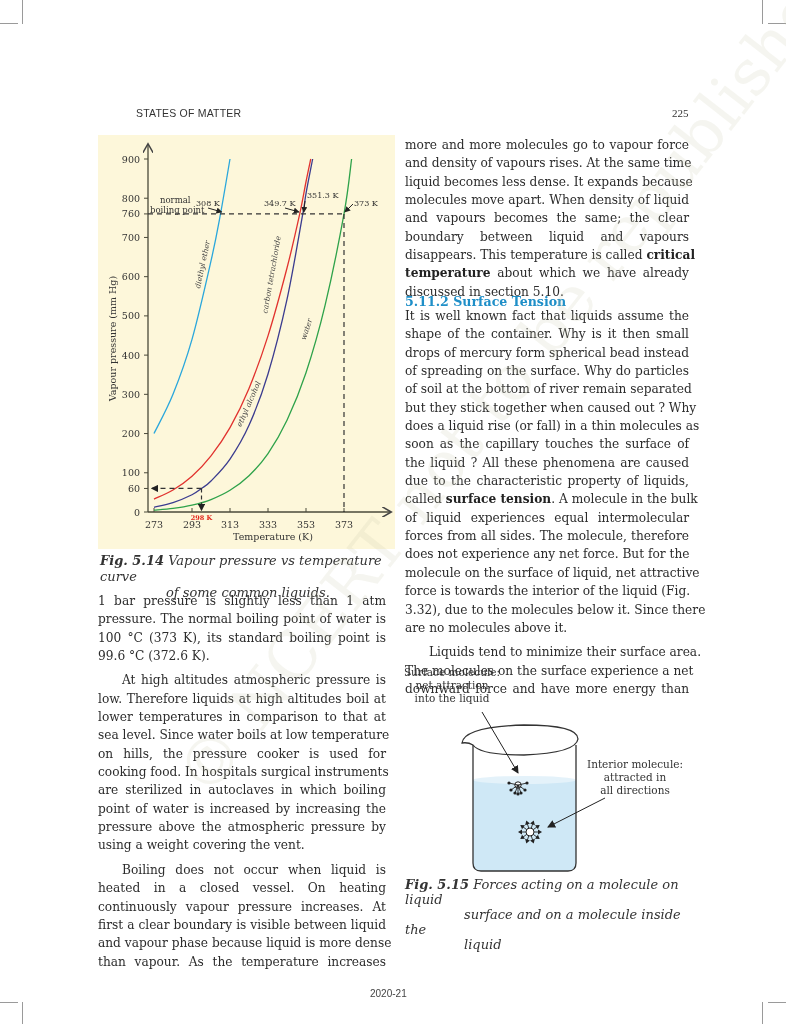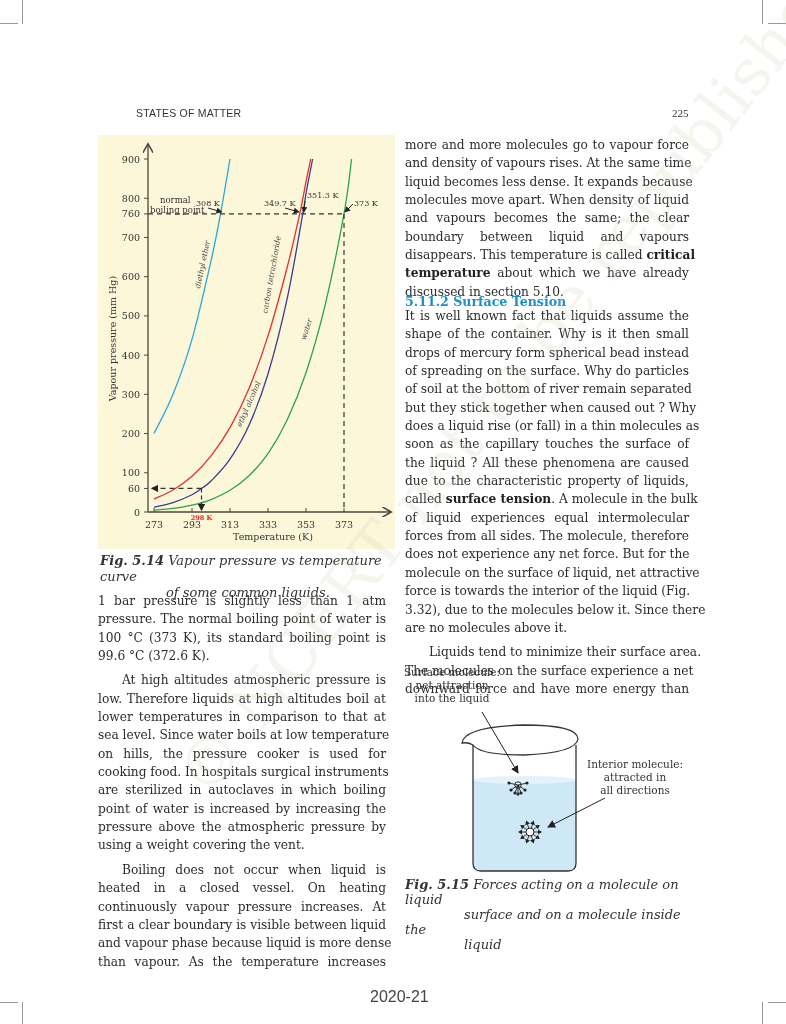--- a/index.html
+++ b/index.html
@@ -1,21 +1,21 @@
 <!DOCTYPE html>
 <html><head>
 <meta charset="utf-8">
 <style>
   html, body { margin:0; padding:0; }
   body { width:786px; height:1024px; position:relative; background:#ffffff; overflow:hidden;
          font-family:"DejaVu Serif", "Liberation Serif", serif; color:#2a2a2a; }
   .crop { position:absolute; background:#9a9a9a; }
   .running-head { position:absolute; top:107px; left:98px; font-family:Liberation Sans, sans-serif; font-size:10.5px; letter-spacing:0.2px; color:#333;margin-left:38px; }
   .page-num { position:absolute; top:107px; left:672px; font-family:"Liberation Serif", serif; font-size:11px; color:#333; }
-  .footer { position:absolute; top:988px; left:370px; font-family:"Liberation Sans", sans-serif; font-size:16px; color:#444; }
+  .footer { position:absolute; top:988px; left:370px; font-family:"Liberation Sans", sans-serif; font-size:10px; color:#444; }
 
   .chart-panel { position:absolute; left:98px; top:135px; width:297px; height:414px; background:#fdf7da; }
   .chart-svg { position:absolute; left:0; top:0; }
   .chart-svg text { font-family:"DejaVu Serif", serif; }
 
   .caption { position:absolute; font-family:"DejaVu Serif", serif; font-size:13px; line-height:16px; color:#333; }
   .caption .fig-label { font-weight:bold; font-style:italic; }
   .caption .fig-text { font-style:italic; }
 
   .col { position:absolute; font-family:"DejaVu Serif", serif; font-size:12.2px; line-height:18.35px; color:#2c2c2c; }

